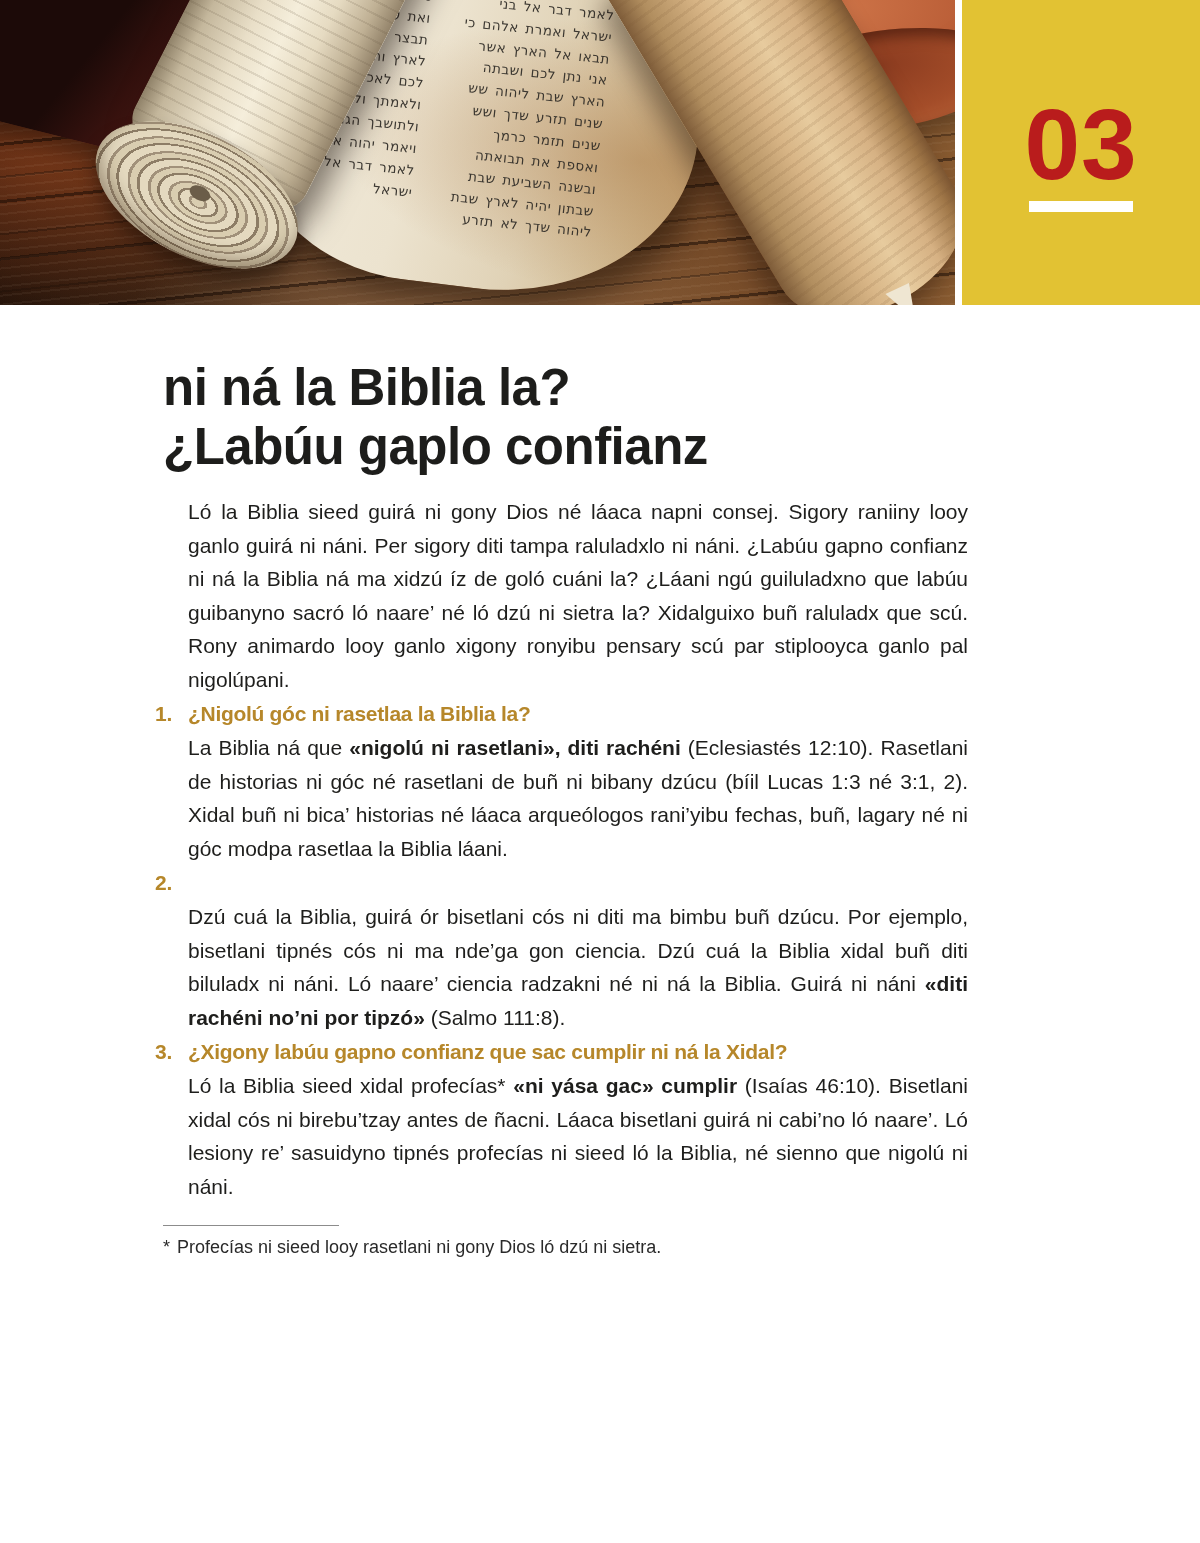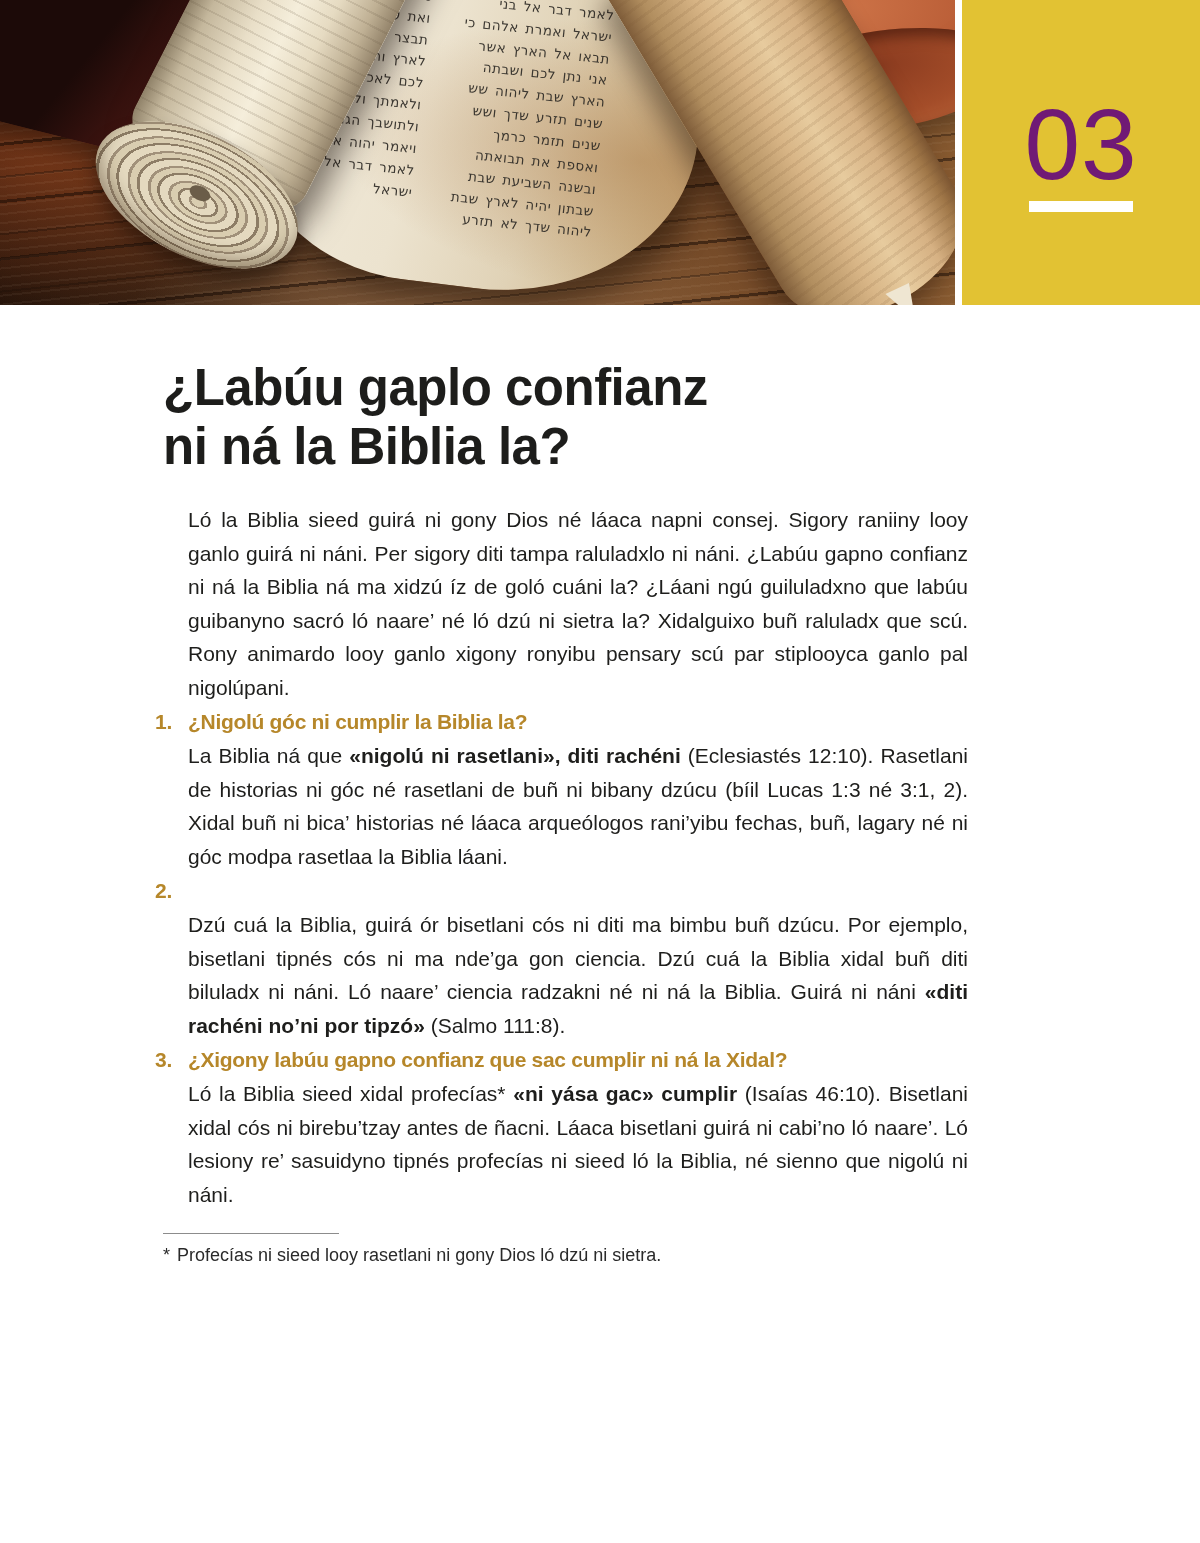--- a/index.html
+++ b/index.html
@@ -57,27 +57,27 @@
   .roll-end{position:absolute;left:16px;top:298px;width:218px;height:122px;border-radius:50%;
     box-shadow:inset 0 -10px 18px rgba(60,40,20,0.4), 6px 10px 18px rgba(15,6,2,0.45);
     background:repeating-radial-gradient(ellipse 100% 100% at 52% 55%,
       #d9cdb0 0 7px,#a1917a 7px 10px,#e4d9bf 10px 19px,#8d7d66 19px 22px);}
   .roll-end::after{content:"";position:absolute;left:46%;top:42%;width:22px;height:14px;
     border-radius:50%;background:#6b5d49;}
 
   
   .badge{position:absolute;left:962px;top:0;width:238px;height:305px;background:#e2c233;
     display:flex;flex-direction:column;align-items:center;justify-content:center;}
-  .badge-number{font-weight:400;font-size:100px;line-height:1.0;color:#701a75;letter-spacing:1px;}
+  .badge-number{font-weight:700;font-size:100px;line-height:1.0;color:#b91c1c;letter-spacing:1px;}
   .badge-underline{width:104px;height:11px;background:#ffffff;margin-top:7px;}
 
   
   .content{position:absolute;left:163px;top:358px;width:802px;}
   .title{font-weight:700;font-size:51px;line-height:59px;letter-spacing:-0.5px;color:#1d1d1b;}
-  .intro{margin:27px 0 2px 25px;width:780px;}
+  .intro{margin:19px 0 2px 25px;width:780px;}
   .body-p{margin:0 0 2px 25px;width:780px;}
   .body-text{font-size:21px;line-height:33.5px;text-align:justify;color:#1e1e1c;}
   .qhead{display:flex;margin:0 0 2px -8px;font-weight:700;font-size:21px;line-height:31px;
     letter-spacing:-0.3px;color:#b6872a;}
   .qnum{flex:0 0 33px;}
   .divider{width:176px;border-top:1px solid #8c8c8c;margin:22px 0 9px 0;}
   .footnote{display:flex;gap:7px;font-size:18px;line-height:24px;color:#2a2a2a;}
 </style>
 </head>
 <body>
@@ -100,29 +100,29 @@
     </div>
   </div>
 
   <div class="badge">
     <div class="badge-number">03</div>
     <div class="badge-underline"></div>
   </div>
 
   <div class="content">
     <div class="title">
+      <div>ni ná la Biblia la?</div>
       <div>¿Labúu gaplo confianz</div>
-      <div>ni ná la Biblia la?</div>
     </div>
 
     <p class="intro body-text">Ló la Biblia sieed guirá ni gony Dios né láaca napni consej. Sigory raniiny looy ganlo guirá ni náni. Per sigory diti tampa raluladxlo ni náni. ¿Labúu gapno confianz ni ná la Biblia ná ma xidzú íz de goló cuáni la? ¿Láani ngú guiluladxno que labúu guibanyno sacró ló naare’ né ló dzú ni sietra la? Xidalguixo buñ raluladx que scú. Rony animardo looy ganlo xigony ronyibu pensary scú par stiplooyca ganlo pal nigolúpani.</p>
 
     <div class="qhead">
       <span class="qnum">1.</span>
-      <span>¿Nigolú góc ni cumplir la Biblia la?</span>
+      <span>¿Nigolú góc ni rasetlaa la Biblia la?</span>
     </div>
     <p class="body-p body-text"><span>La Biblia ná que </span><span style="font-weight: 700;">«nigolú ni rasetlani», diti rachéni</span><span> (Eclesiastés 12:10). Rasetlani de historias ni góc né rasetlani de buñ ni bibany dzúcu (bíil Lucas 1:3 né 3:1, 2). Xidal buñ ni bica’ historias né láaca arqueólogos rani’yibu fechas, buñ, lagary né ni góc modpa rasetlaa la Biblia láani.</span></p>
 
     <div class="qhead">
       <span class="qnum">2.</span>
     </div>
     <p class="body-p body-text"><span>Dzú cuá la Biblia, guirá ór bisetlani cós ni diti ma bimbu buñ dzúcu. Por ejemplo, bisetlani tipnés cós ni ma nde’ga gon ciencia. Dzú cuá la Biblia xidal buñ diti biluladx ni náni. Ló naare’ ciencia radzakni né ni ná la Biblia. Guirá ni náni </span><span style="font-weight: 700;">«diti rachéni no’ni por tipzó»</span><span> (Salmo 111:8).</span></p>
 
     <div class="qhead">
       <span class="qnum">3.</span>

